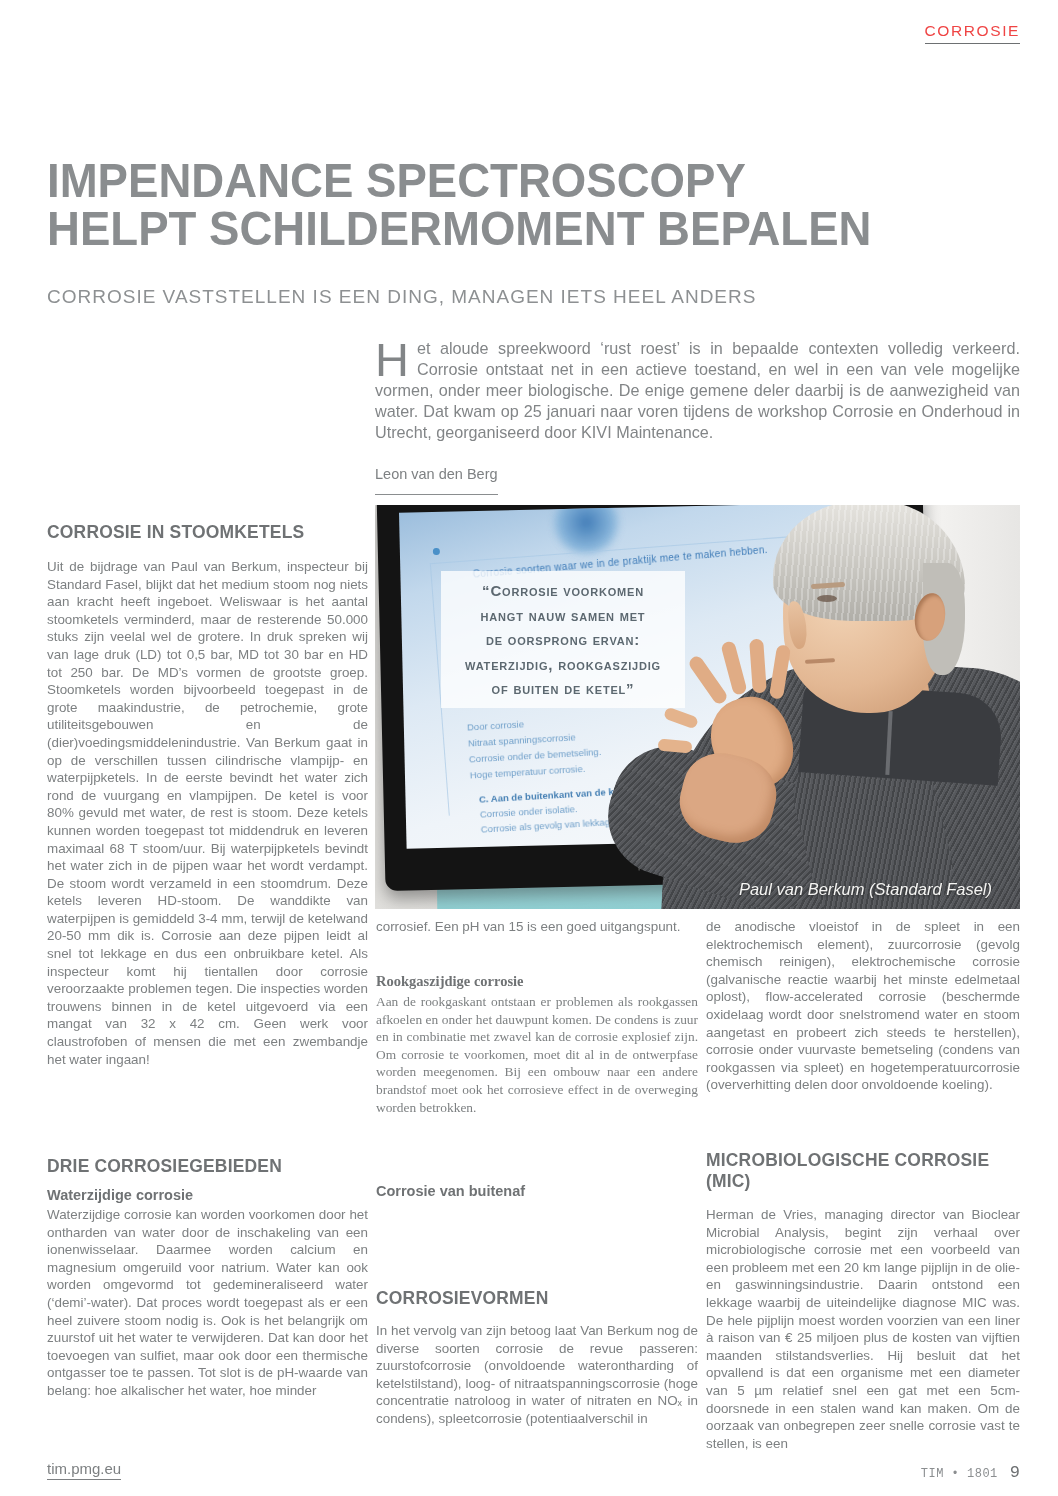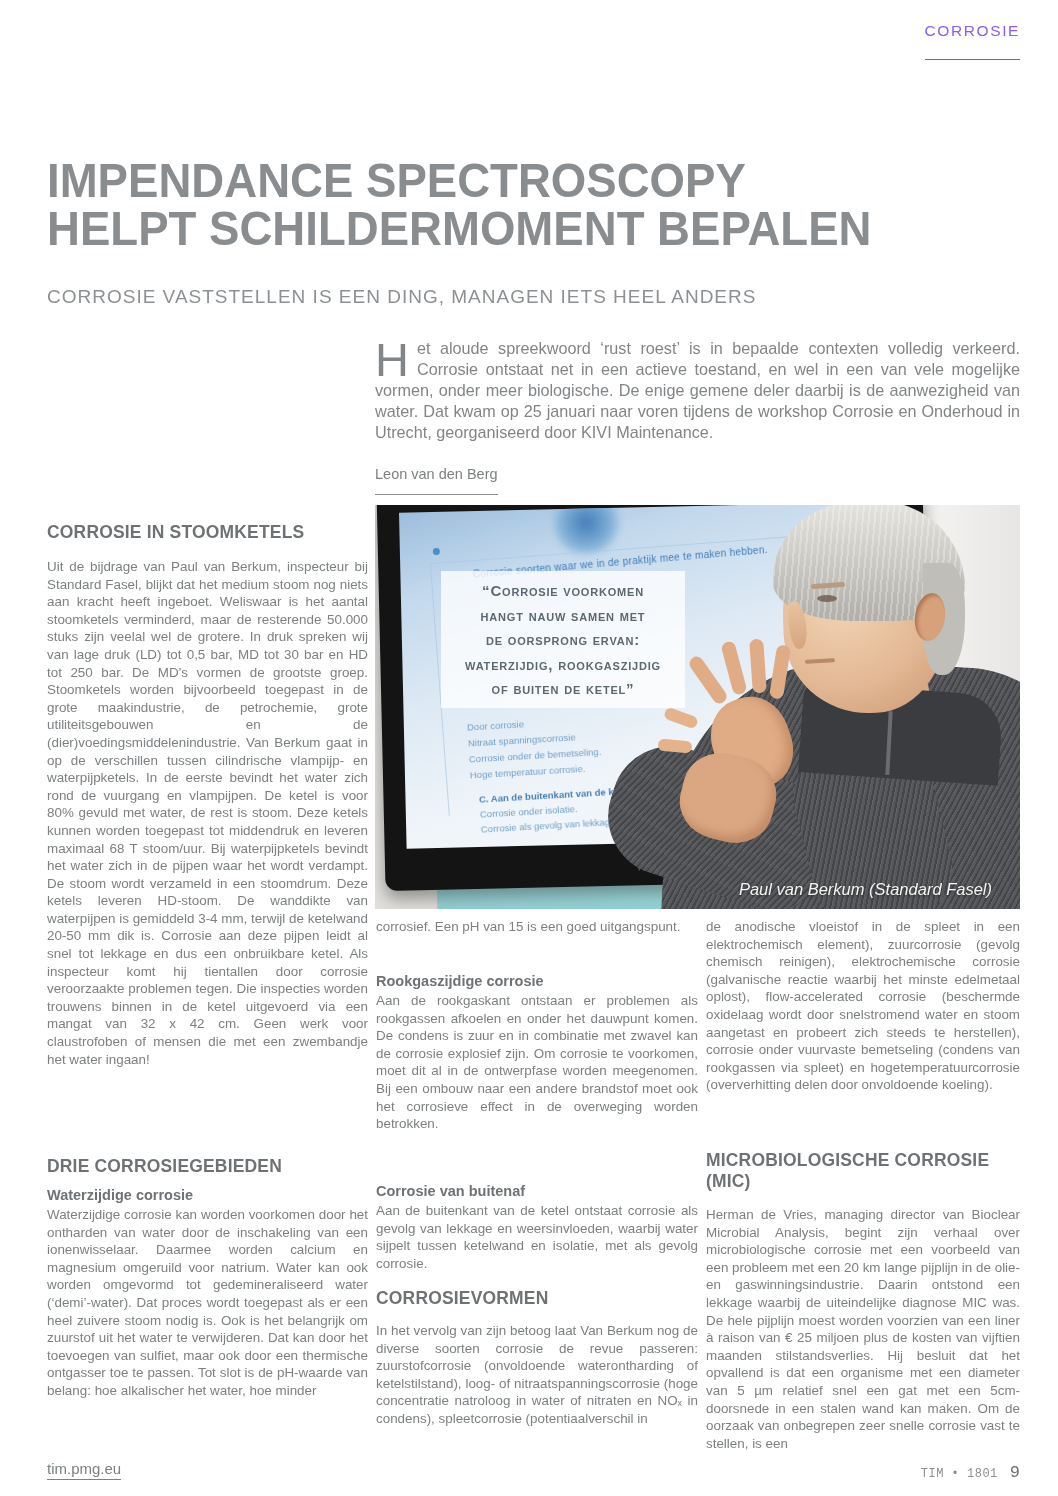--- a/index.html
+++ b/index.html
@@ -3,22 +3,22 @@
 <meta charset="utf-8">
 <style>
   html,body{margin:0;padding:0;}
   body{
     width:1058px;height:1496px;position:relative;background:#ffffff;
     font-family:"Liberation Sans", sans-serif;overflow:hidden;
   }
   
   .category{
     position:absolute;top:22px;right:38px;
-    font-size:15.5px;letter-spacing:1.6px;color:#8b5cf6;
-    border-bottom:1.5px solid #6d7072;padding-bottom:19px;
+    font-size:15.5px;letter-spacing:1.6px;color:#ef4444;
+    border-bottom:1.5px solid #6d7072;padding-bottom:3px;
   }
   .title{
     position:absolute;left:47px;top:156px;
     font-size:49px;font-weight:bold;color:#8a8d8f;line-height:48px;
     transform:scaleX(.93);transform-origin:left top;white-space:nowrap;
   }
   .subtitle{
     position:absolute;left:47px;top:286px;
     font-size:19px;letter-spacing:1px;color:#8d9092;white-space:nowrap;text-align:center;
   }
@@ -237,27 +237,26 @@
 
 <div class="col" style="left:47px;top:1156px;">
   <h2 class="h-section" style="margin-bottom:10px;">DRIE CORROSIEGEBIEDEN</h2>
   <h3 class="h-sub">Waterzijdige corrosie</h3>
   <p class="body-text">Waterzijdige corrosie kan worden voorkomen door het ontharden van water door de inschakeling van een ionenwisselaar. Daarmee worden calcium en magnesium omgeruild voor natrium. Water kan ook worden omgevormd tot gedemineraliseerd water (‘demi’-water). Dat proces wordt toegepast als er een heel zuivere stoom nodig is. Ook is het belangrijk om zuurstof uit het water te verwijderen. Dat kan door het toevoegen van sulfiet, maar ook door een thermische ontgasser toe te passen. Tot slot is de pH-waarde van belang: hoe alkalischer het water, hoe minder</p>
 </div>
 
 <div class="col" style="left:376px;top:918px;width:322px;">
   <p class="body-text">corrosief. Een pH van 15 is een goed uitgangspunt.</p>
 </div>
-<div class="col" style="left:376px;top:973px;width:322px;">
+<div class="col" style="left:376px;top:973px;width:322px;font-family:Liberation Serif, serif;">
   <h3 class="h-sub">Rookgaszijdige corrosie</h3>
   <p class="body-text">Aan de rookgaskant ontstaan er problemen als rookgassen afkoelen en onder het dauwpunt komen. De condens is zuur en in combinatie met zwavel kan de corrosie explosief zijn. Om corrosie te voorkomen, moet dit al in de ontwerpfase worden meegenomen. Bij een ombouw naar een andere brandstof moet ook het corrosieve effect in de overweging worden betrokken.</p>
 </div>
 <div class="col" style="left:376px;top:1183px;width:322px;">
   <h3 class="h-sub">Corrosie van buitenaf</h3>
-  <p class="body-text">Aan de buitenkant van de ketel ontstaat corrosie als gevolg van lekkage en weersinvloeden, waarbij water sijpelt tussen ketelwand en isolatie, met als gevolg corrosie.</p>
 </div>
 <div class="col" style="left:376px;top:1288px;width:322px;">
   <h2 class="h-section" style="margin-bottom:13px;">CORROSIEVORMEN</h2>
   <p class="body-text">In het vervolg van zijn betoog laat Van Berkum nog de diverse soorten corrosie de revue passeren: zuurstofcorrosie (onvoldoende waterontharding of ketelstilstand), loog- of nitraatspanningscorrosie (hoge concentratie natroloog in water of nitraten en NOₓ in condens), spleetcorrosie (potentiaalverschil in</p>
 </div>
 
 <div class="col" style="left:706px;top:918px;width:314px;">
   <p class="body-text">de anodische vloeistof in de spleet in een elektrochemisch element), zuurcorrosie (gevolg chemisch reinigen), elektrochemische corrosie (galvanische reactie waarbij het minste edelmetaal oplost), flow-accelerated corrosie (beschermde oxidelaag wordt door snelstromend water en stoom aangetast en probeert zich steeds te herstellen), corrosie onder vuurvaste bemetseling (condens van rookgassen via spleet) en hogetemperatuurcorrosie (oververhitting delen door onvoldoende koeling).</p>
 </div>
 <div class="col" style="left:706px;top:1150px;width:314px;">

